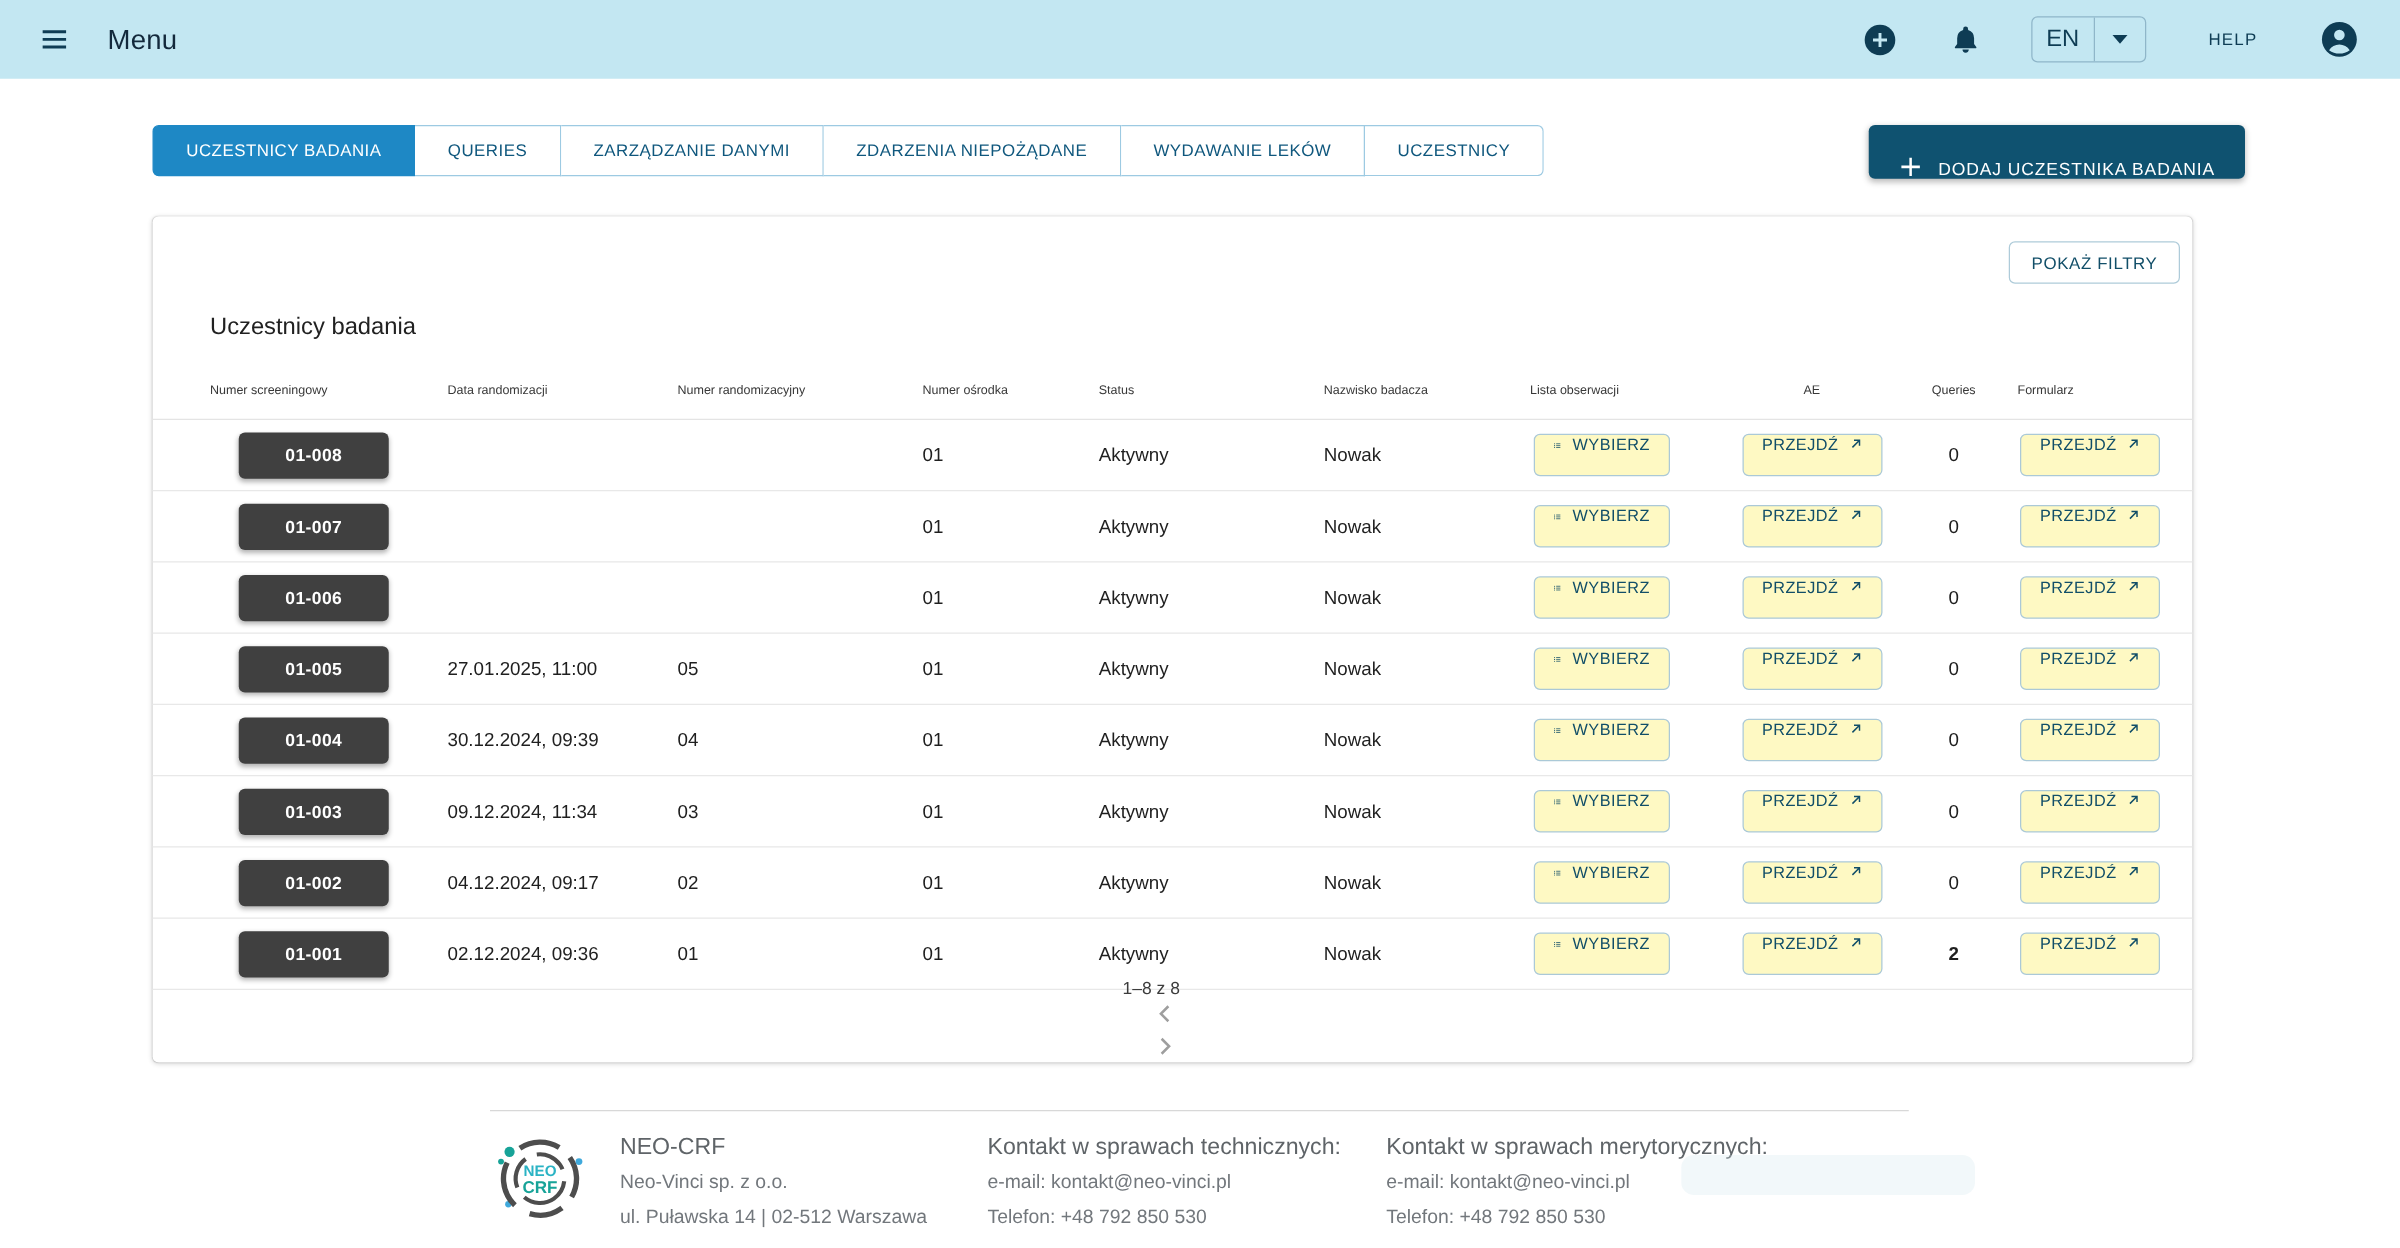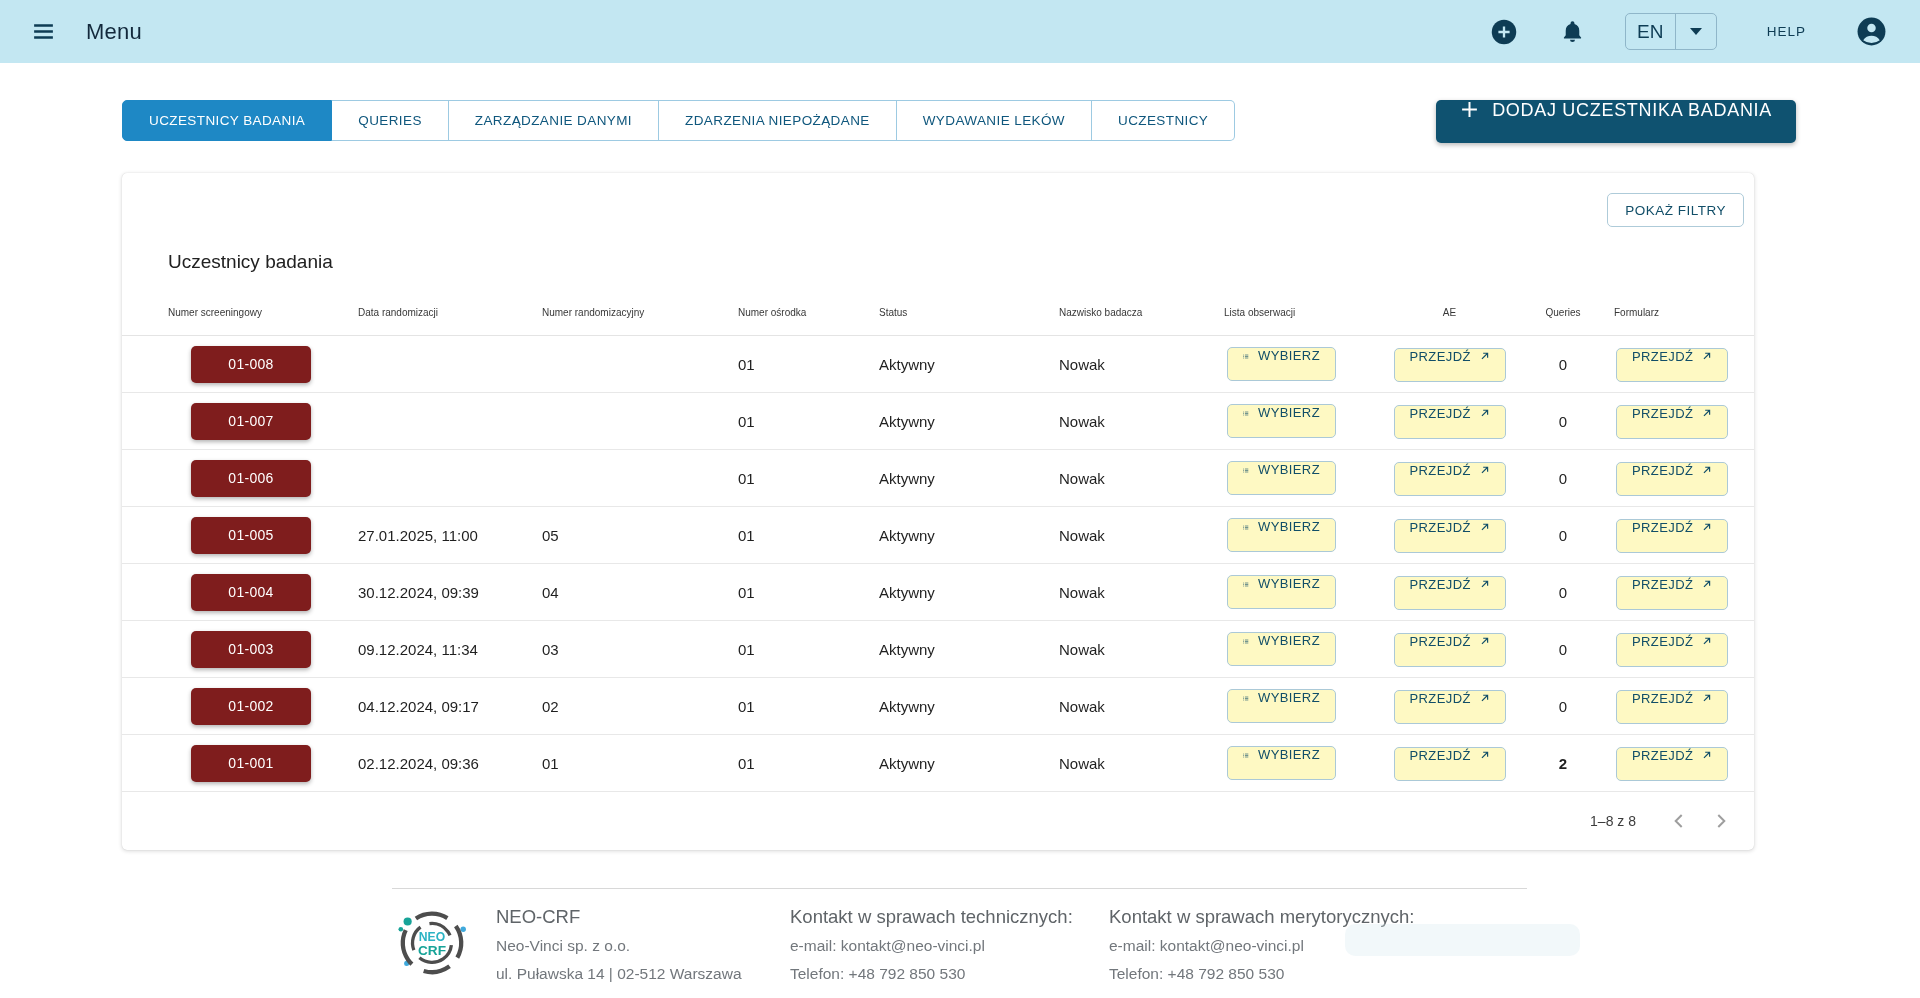--- a/index.html
+++ b/index.html
@@ -52,22 +52,22 @@
     color:#0f577d; background:#fff;
     border:1px solid #9dcae2; border-left-width:0;
     white-space:nowrap;
   }
   .tab:first-child { border-left-width:1px; border-top-left-radius:5px; border-bottom-left-radius:5px; }
   .tab:last-child { border-top-right-radius:5px; border-bottom-right-radius:5px; }
   .tab.active { background:#1e88c5; border-color:#1e88c5; color:#ffffff; }
   .add-btn {
     margin-left:auto; height:43px;
     background:#0f5270; color:#fff; border:none; border-radius:5px;
-    padding:0 24px; font-size:18px; font-weight:500; letter-spacing:0.7px;
-    display:flex; align-items:flex-start; gap:13px;
+    padding:0 24px; font-size:14px; font-weight:500; letter-spacing:0.7px;
+    display:flex; align-items:flex-end; gap:13px;
     box-shadow:0 2px 5px rgba(0,0,0,0.28);
     white-space:nowrap;
   }
 
   
   .card {
     margin:30px 0 0 122px; width:1632px;
     background:#fff; border-radius:5px;
     box-shadow:0 1px 4px rgba(0,0,0,0.16), 0 0 1px rgba(0,0,0,0.18);
   }
@@ -87,41 +87,41 @@
   }
   .thead {
     margin-top:16px; height:47px;
     font-size:10px; color:#383838;
     border-bottom:1px solid #e4e4e4;
   }
   .c-center { text-align:center; justify-self:stretch; }
   .row { height:57px; border-bottom:1px solid #e8e8e8; font-size:15px; color:#1f1f1f; }
   .chip {
     margin-left:23px; width:120px; height:37px;
-    background:#7f1d1d; color:#fff; border:none; border-radius:5px;
-    font-size:14px; font-weight:400; letter-spacing:0.3px;
+    background:#404040; color:#fff; border:none; border-radius:5px;
+    font-size:14px; font-weight:700; letter-spacing:0.3px;
     display:flex; align-items:center; justify-content:center;
     box-shadow:0 2px 4px rgba(0,0,0,0.3);
   }
   .ob {
     height:34px; background:#fef9c3;
     border:1px solid #abc9d7; border-radius:5px;
     color:#114e68; font-size:13px; font-weight:500; letter-spacing:0.4px;
     display:inline-flex; align-items:flex-start; justify-content:center; gap:9px;
     padding:0 15px; white-space:nowrap;
   }
   .select-btn { margin-left:3px; width:109px; }
   .go-btn { width:112px; }
   .cell-ae { justify-self:center; }
   .cell-form .go-btn { margin-left:2px; }
   .q-bold { font-weight:700; }
 
   .pagination {
     height:58px; display:flex; align-items:center; justify-content:flex-end;
-    padding-right:12px; font-size:14px; color:#3c3c3c;
+    padding-right:12px; font-size:14px; color:#3c3c3c;flex-direction:column;
   }
   .pag-range { margin-right:22px; }
   .pag-btn { width:42px; height:42px; background:none; border:none; display:flex; align-items:center; justify-content:center; }
 
   
   .footer { margin-top:38px; }
   .footer-line { margin-left:392px; width:1135px; height:0; border-top:1px solid #d8d8d8; }
   .footer-content { display:flex; align-items:flex-start; margin:13px 0 0 394px; }
   .footer-logo { width:76px; flex:0 0 auto; }
   .fcol { color:#72777c; font-size:15.5px; line-height:28px; }

